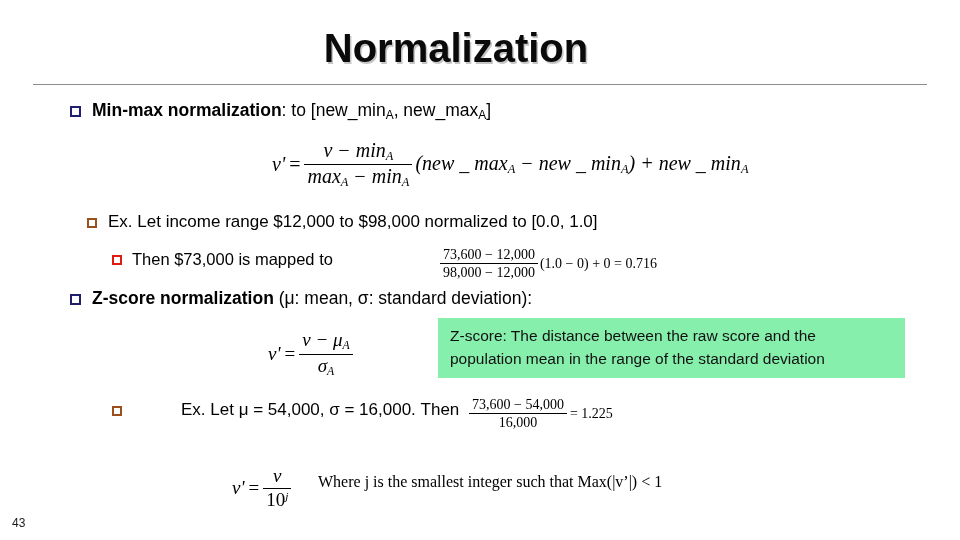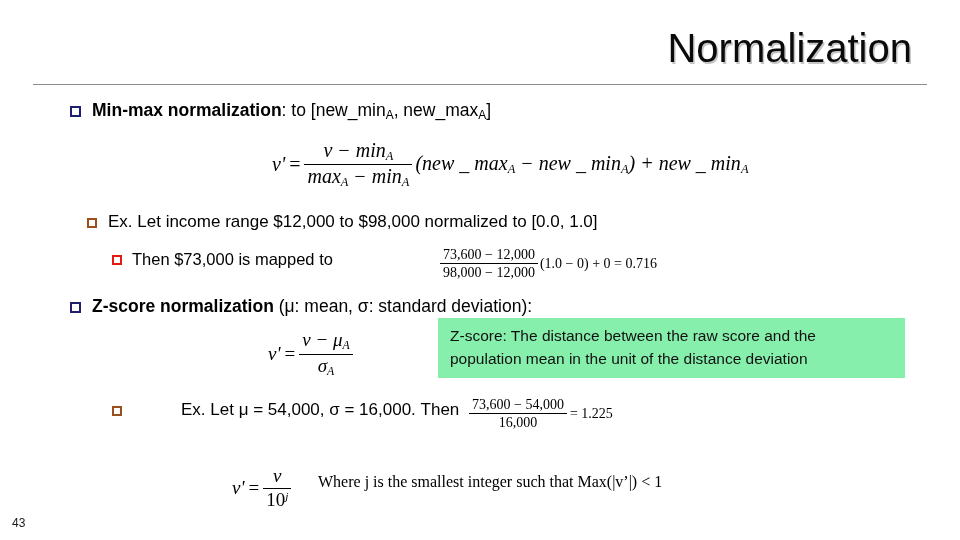--- a/index.html
+++ b/index.html
@@ -20,23 +20,23 @@
     width: 960px;
     height: 540px;
   }
 
   
   .slide-title {
     position: absolute;
     left: 0;
     top: 26px;
     width: 912px;
-    text-align: right;
+    text-align: center;
     font-size: 40px;
-    font-weight: 400;
+    font-weight: 700;
     letter-spacing: 0px;
     color: #0a0a0a;
     text-shadow: 1.5px 1.5px 0.5px rgba(150,150,150,0.55);
     line-height: 1.1;
   }
   .title-rule {
     position: absolute;
     left: 33px;
     top: 84px;
     width: 894px;
@@ -175,32 +175,32 @@
 
   <div class="bullet" style="left:112px; top:250px;">
     <span class="marker m3"></span>
     <span class="btext lvl3">Then $73,000 is mapped to</span>
   </div>
 
   <div class="math" style="left:440px; top:247px; font-size:14px;">
     <span class="frac"><span class="num">73,600 − 12,000</span><span class="den">98,000 − 12,000</span></span><span class="mid" style="padding-left:2px;text-align:right;">(1.0 − 0) + 0 = 0.716</span>
   </div>
 
-  <div class="bullet" style="left:70px; top:296px;justify-content:flex-end;">
+  <div class="bullet" style="left:70px; top:288px;justify-content:flex-end;">
     <span class="marker m1"></span>
     <span class="btext"><span class="b">Z-score normalization</span><span> (μ: mean, σ: standard deviation):</span></span>
   </div>
 
   <div class="math" style="left:268px; top:330px; font-size:19px;">
     <span class="mid mi">v'</span><span class="mid" style="padding:0 4px;">=</span><span class="frac"><span class="num mi"><span>v − μ</span><span class="msub">A</span></span><span class="den mi"><span>σ</span><span class="msub">A</span></span></span>
   </div>
 
   <div class="callout">
     <div class="callout-line">Z-score: The distance between the raw score and the</div>
-    <div class="callout-line">population mean in the unit of the distance deviation</div>
+    <div class="callout-line">population mean in the range of the standard deviation</div>
   </div>
 
   <div class="bullet" style="left:112px; top:400px;gap:48px;">
     <span class="marker m2"></span>
     <span class="btext lvl2">Ex. Let μ = 54,000, σ = 16,000.  Then</span>
   </div>
 
   <div class="math" style="left:469px; top:397px; font-size:14px;">
     <span class="frac"><span class="num">73,600 − 54,000</span><span class="den">16,000</span></span><span class="mid" style="padding-left:3px;">= 1.225</span>
   </div>

